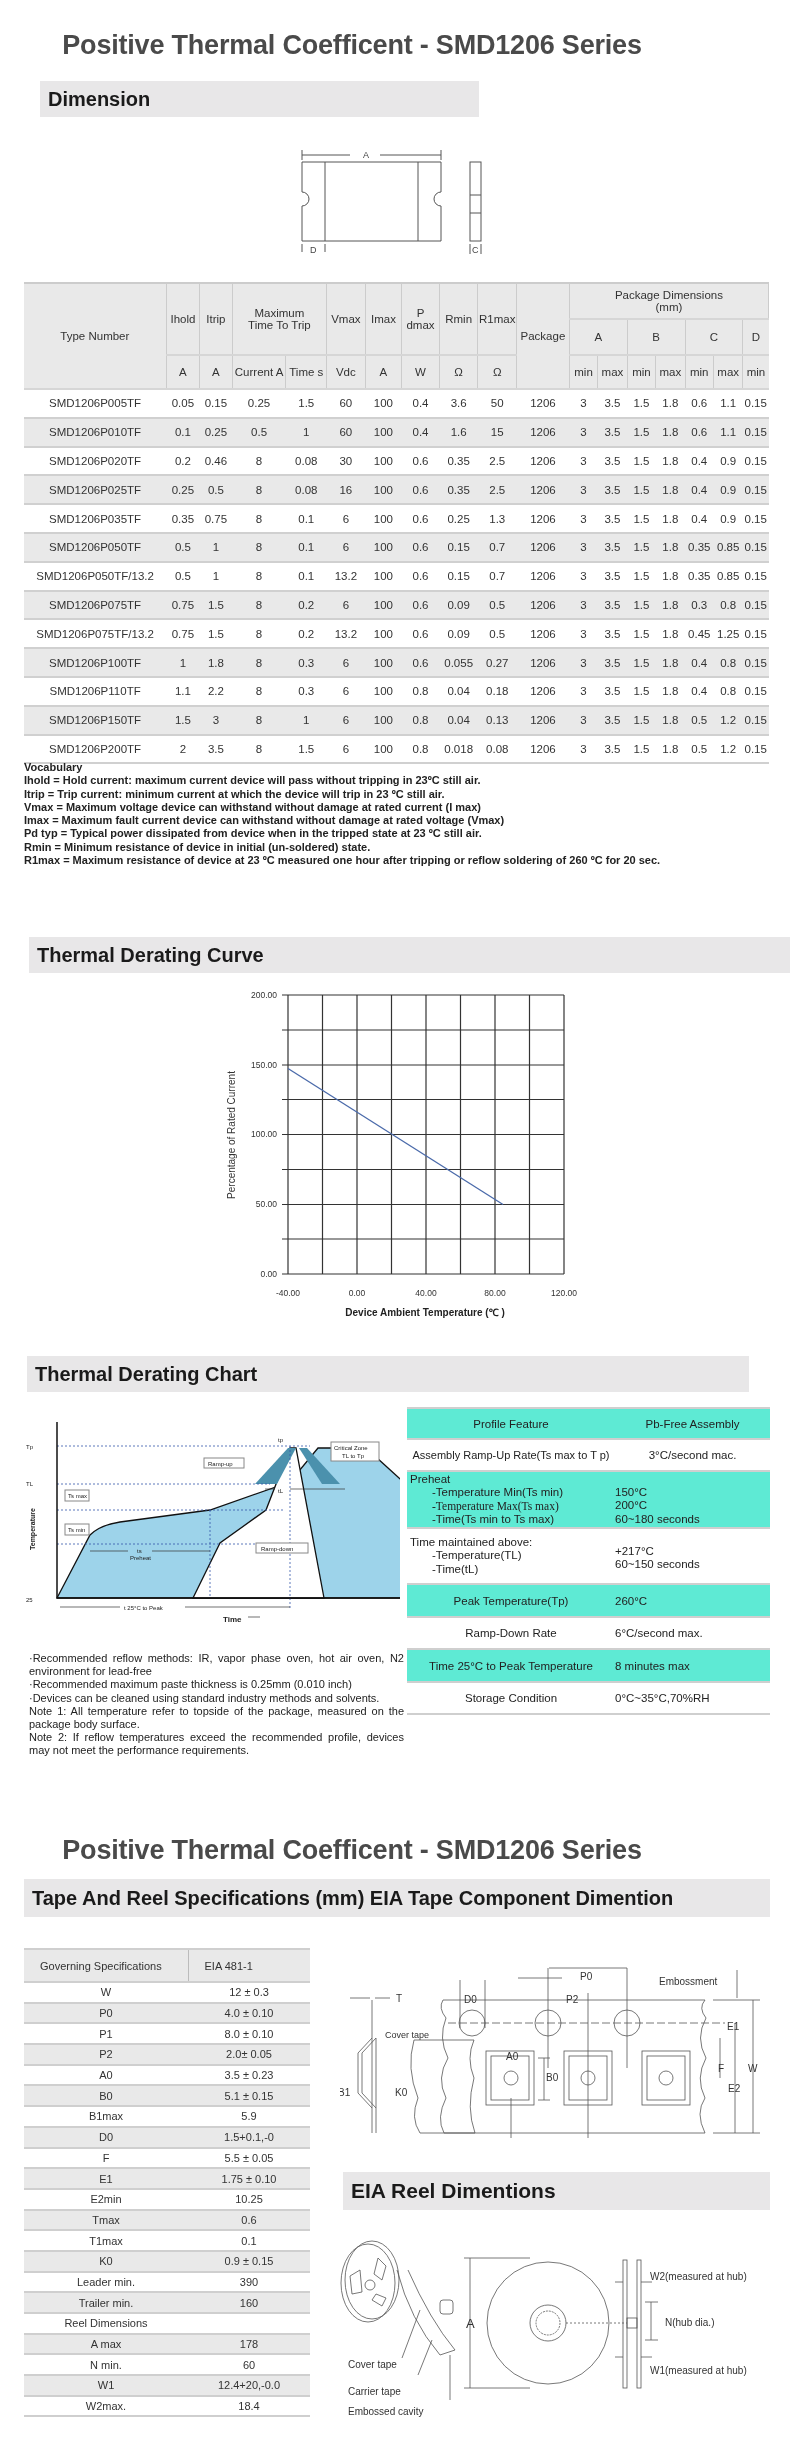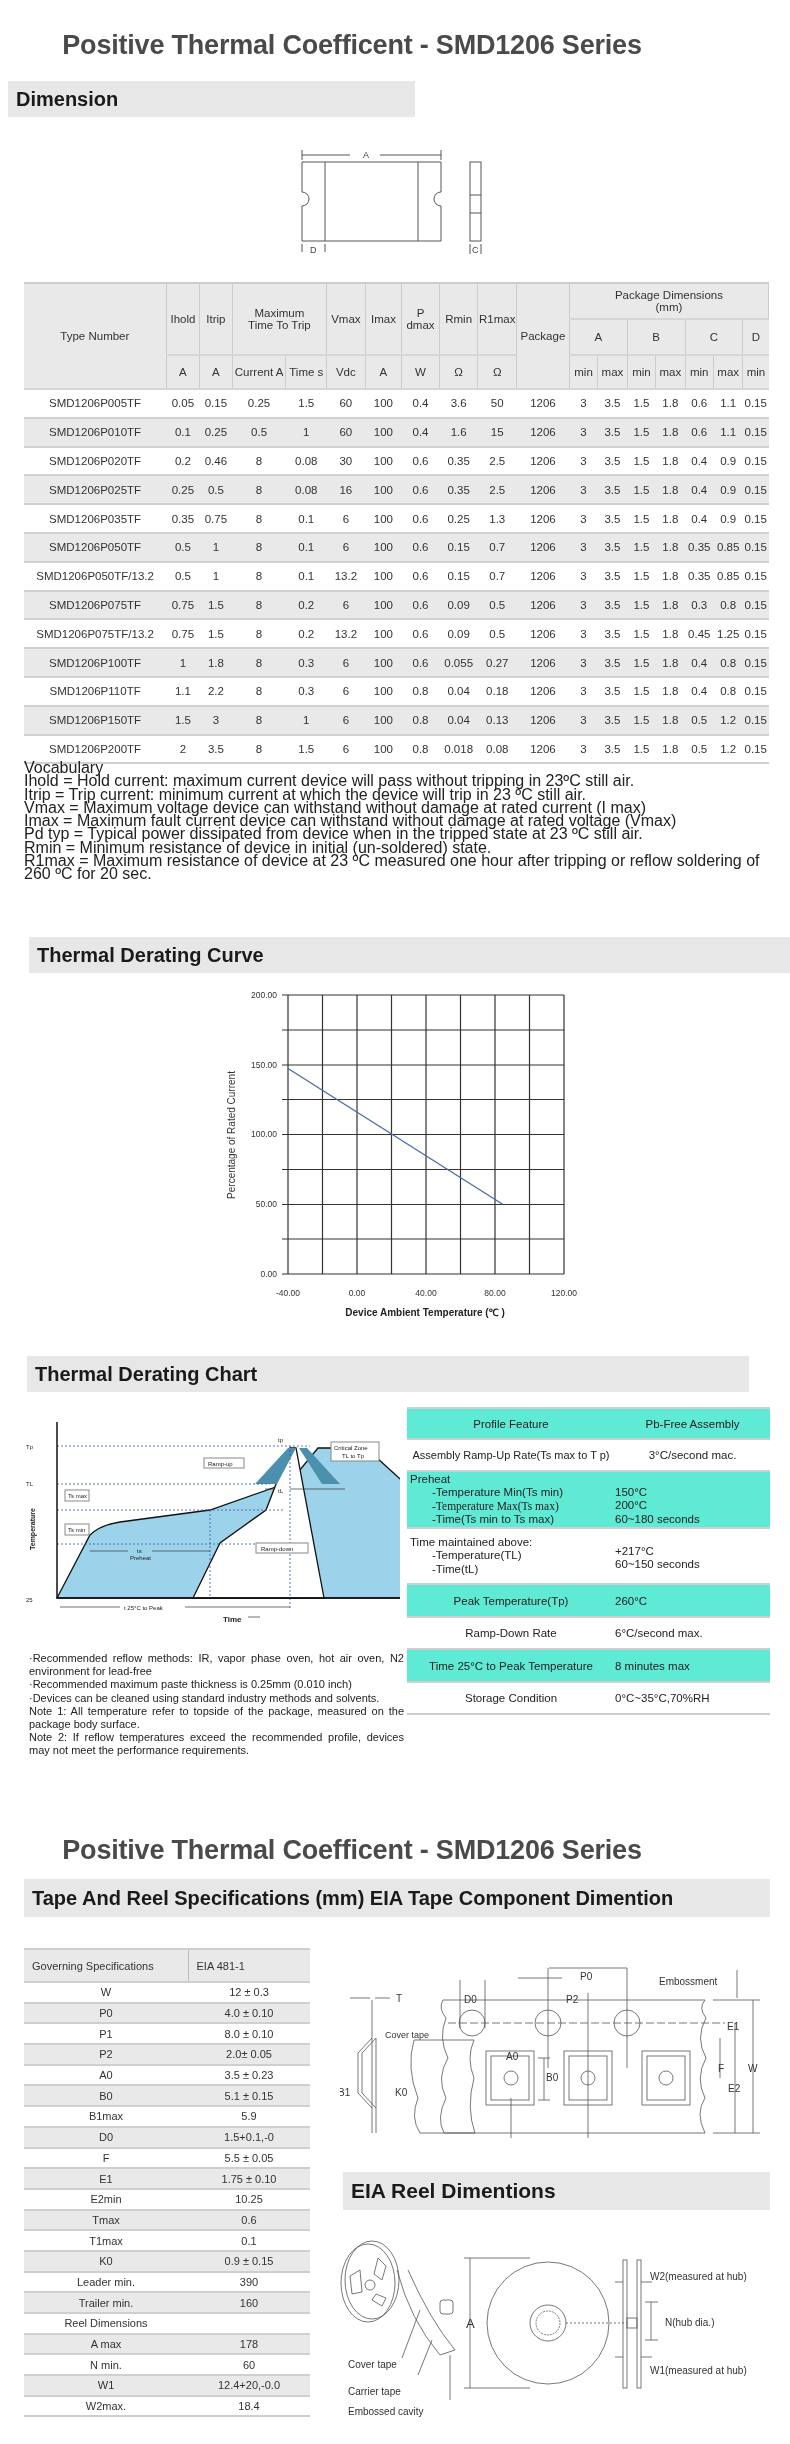--- a/index.html
+++ b/index.html
@@ -5,37 +5,37 @@
   * { box-sizing: border-box; margin: 0; padding: 0; }
   body { width: 790px; height: 2444px; background: #fff; font-family: "Liberation Sans", sans-serif; color: #333; position: relative; overflow: hidden; }
   .abs { position: absolute; }
   .page-title { font-size: 27px; font-weight: bold; color: #4a4a4a; text-align: center; width: 704px; letter-spacing: -0.2px; }
   .section-bar { background: #e8e7e8; height: 36px; font-size: 20px; font-weight: bold; color: #1a1a1a; padding-left: 8px; line-height: 36px; }
   table { border-collapse: collapse; }
   .spec-table { font-size: 11.5px; color: #333; width: 745px; }
   .spec-table th { font-weight: normal; border-right: 1px solid #ccc; border-bottom: 2px solid #d6d6d6; text-align: center; padding: 0; background: #e9e9e9; }
   .spec-table td { text-align: center; height: 28.8px; border-bottom: 2px solid #d0d0d0; padding: 0; white-space: nowrap; }
   .spec-table tr.shade td { background: #e9e9e9; }
-  .vocab { font-size: 16px; line-height: 13.3px; color: #222; }
+  .vocab { font-size: 11px; line-height: 13.3px; color: #222; font-weight: bold; }
   .prof-table { font-size: 11.5px; width: 363px; color: #222; }
   .prof-table td { border-bottom: 2px solid #cfcfcf; padding: 0; vertical-align: middle; }
   .prof-table tr.shade td { background: #5eead4; }
   .notes { font-size: 11px; line-height: 13.2px; color: #222; text-align: justify; width: 375px; }
   .tape-table { font-size: 11px; width: 286px; color: #333; }
   .tape-table td { height: 20.7px; border-bottom: 2px solid #cfcfcf; text-align: center; padding: 0; }
   .tape-table tr.shade td { background: #e9e9e9; }
-  .tape-table tr.head td { height: 33px; background: #e9e9e9; text-align: left; padding-left: 8px; border-top: 2px solid #cfcfcf; }
+  .tape-table tr.head td { height: 33px; background: #e9e9e9; text-align: left; padding-left: 16px; border-top: 2px solid #cfcfcf; }
   svg text { font-family: "Liberation Sans", sans-serif; }
 </style>
 </head>
 <body>
 
 <div class="abs page-title" style="top:30px;left:0;">Positive Thermal Coefficent - SMD1206 Series</div>
 
-<div class="abs section-bar" style="top:81px;left:8px;width:407px;">Dimension</div>
+<div class="abs section-bar" style="top:81px;left:40px;width:439px;">Dimension</div>
 
 <svg class="abs" style="top:140px;left:300px;" width="210" height="120">
   <g stroke="#555" fill="none" stroke-width="1">
     <line x1="2" y1="15" x2="50" y2="15"></line>
       <line x1="80" y1="15" x2="141" y2="15"></line>
     <line x1="2" y1="10" x2="2" y2="20"></line>
       <line x1="141" y1="10" x2="141" y2="20"></line>
     <path d="M2 22 H141 V52 A7 7 0 0 0 141 66 V101 H2 V66 A7 7 0 0 0 2 52 Z"></path>
     <line x1="25" y1="22" x2="25" y2="101"></line>
     <line x1="118" y1="22" x2="118" y2="101"></line>

